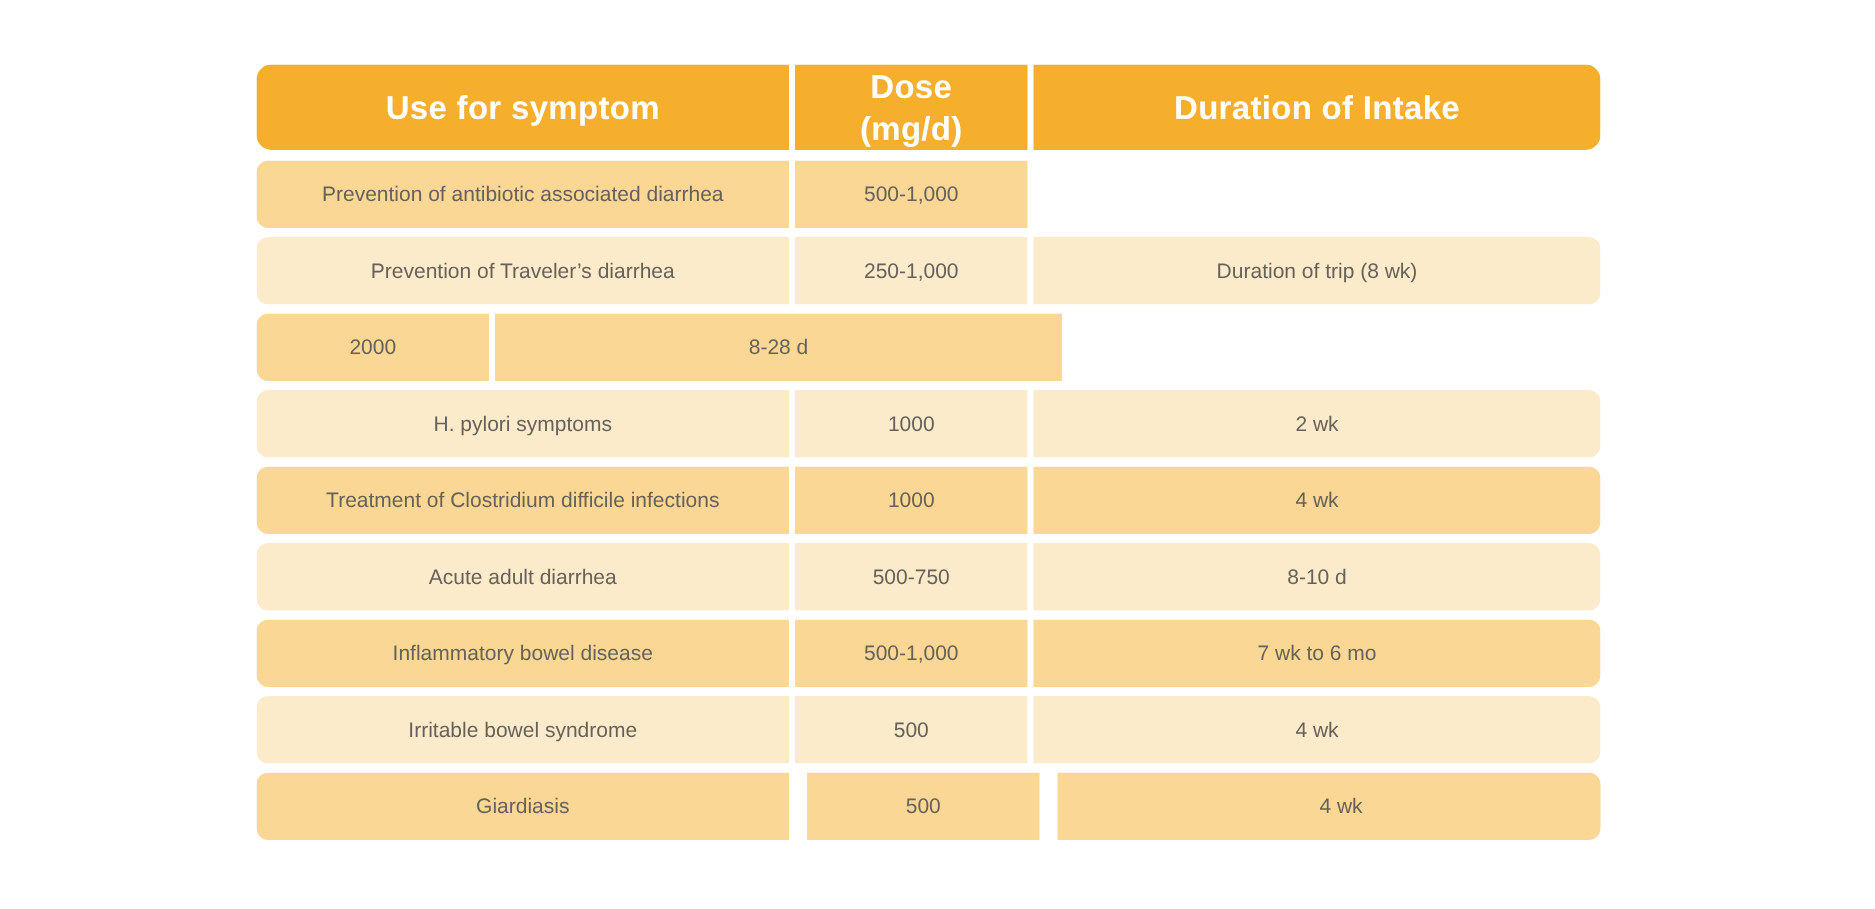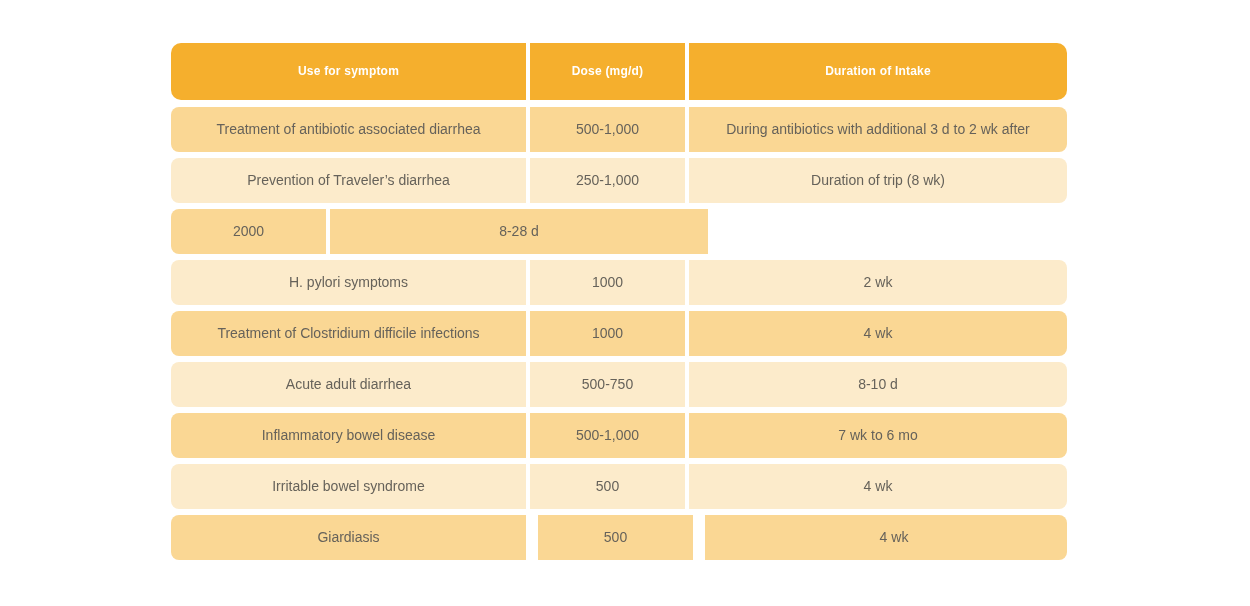--- a/index.html
+++ b/index.html
@@ -22,21 +22,21 @@
   .trow{
     display:flex;
     column-gap:4px;
     overflow:hidden;
     background:transparent;
   }
   .thead{
     height:57px;
     border-radius:10px;
     margin-bottom:7px;
-    font-size:12px;
+    font-size:22px;
     font-weight:bold;
     letter-spacing:0.2px;
     color:var(--header-text);
   }
   .thead .cell{background:var(--header-bg);}
   .row{
     height:45px;
     border-radius:8px;
     margin-bottom:6px;
     font-size:14px;
@@ -66,23 +66,22 @@
 
     <div class="trow thead">
       <div class="cell c1">Use for symptom</div>
       <div class="cell c2">Dose (mg/d)</div>
       <div class="cell c3">Duration of Intake</div>
     </div>
 
     <div class="tbody">
 
       <div class="trow row">
-        <div class="cell c1">Treatment of antibiotic associated diarrhea</div>
+        <div class="cell c1">Prevention of antibiotic associated diarrhea</div>
         <div class="cell c2">500-1,000</div>
-        <div class="cell c3">During antibiotics with additional 3 d to 2 wk after</div>
       </div>
 
       <div class="trow row">
         <div class="cell c1">Prevention of Traveler’s diarrhea</div>
         <div class="cell c2">250-1,000</div>
         <div class="cell c3">Duration of trip (8 wk)</div>
       </div>
 
       <div class="trow row">
         <div class="cell c2">2000</div>

